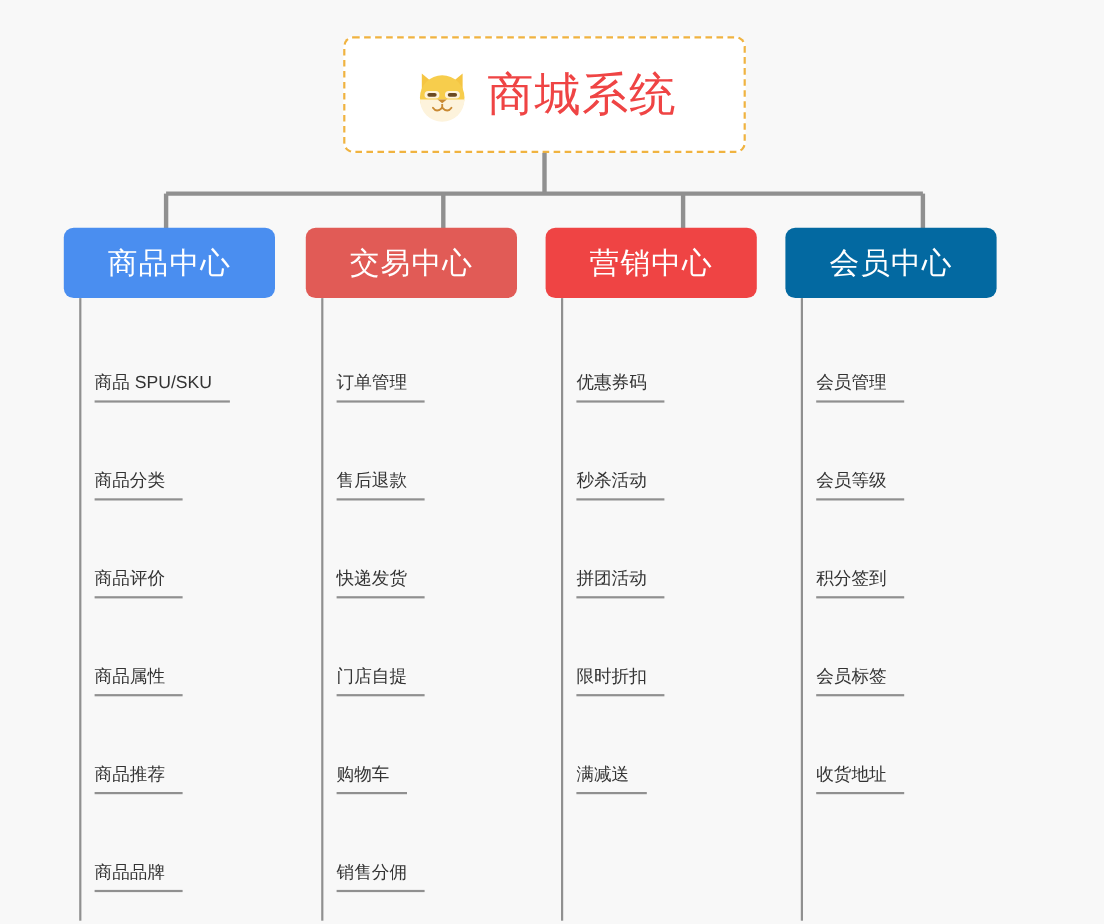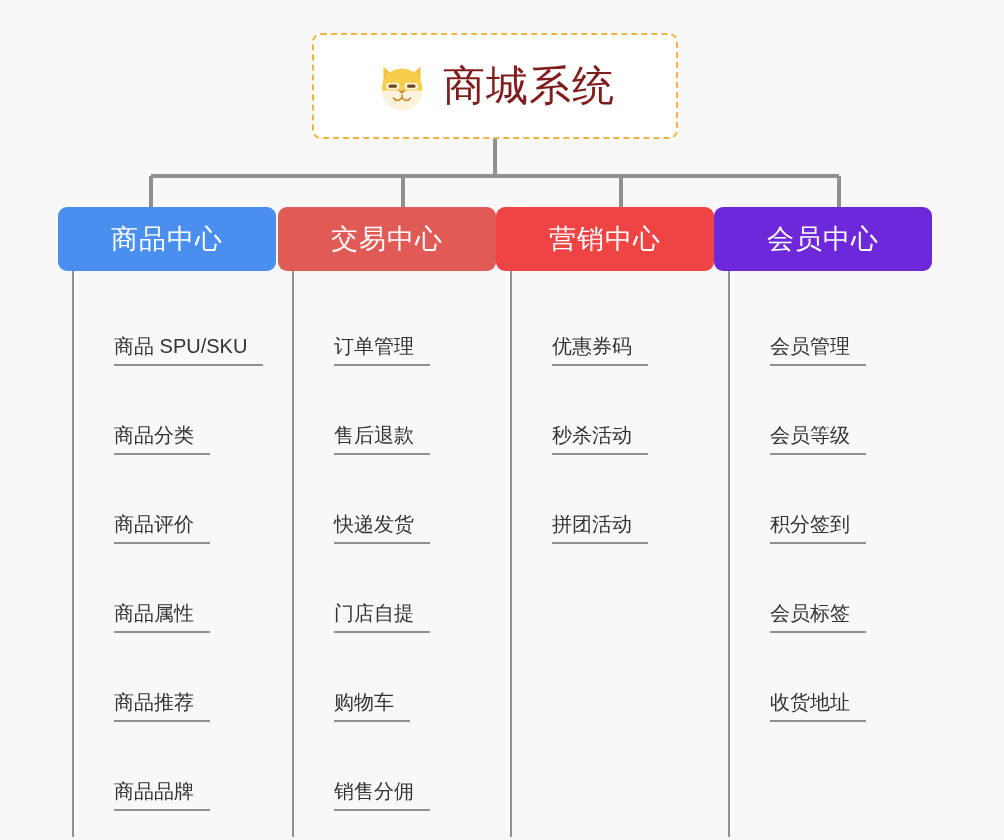--- a/index.html
+++ b/index.html
@@ -43,21 +43,21 @@
   .root-emoji {
     width: 54px;
     height: 54px;
     flex: 0 0 54px;
     display: block;
     margin-top: 2px;
   }
   .root-title {
     font-size: 42px;
     line-height: 1;
-    color: #7f1d1d;
+    color: #ef4444;
     letter-spacing: 1px;
     white-space: nowrap;
   }
 
   
   .connector-svg {
     position: absolute;
     left: 0;
     top: 0;
     width: 1004px;
@@ -79,21 +79,21 @@
     width: 224px;
   }
   .col-0 { left: 38px; }
   .col-1 { left: 258px; }
   .col-2 { left: 476px; }
   .col-3 { left: 694px; }
 
   .cat-header {
     position: relative;
     margin-left: 20px;
-    width: 218px;
+    width: 192px;
     height: 64px;
     box-sizing: border-box;
     border-radius: 9px;
     display: flex;
     align-items: center;
     justify-content: center;
     color: #ffffff;
     font-size: 27px;
     letter-spacing: 1px;
     white-space: nowrap;
@@ -110,23 +110,23 @@
   }
   .leaf-item {
     position: relative;
     height: 89px;
     box-sizing: border-box;
     display: flex;
     align-items: flex-end;
   }
   .leaf-label {
     display: inline-block;
-    margin-left: 40px;
+    margin-left: 12px;
     padding: 0 16px 6px 0;
-    font-size: 20px;
+    font-size: 16px;
     line-height: 1.15;
     color: #333333;
     white-space: nowrap;
     border-bottom: 2px solid #909090;
     margin-bottom: 0;
     box-sizing: border-box;
   }
 </style>
 </head>
 <body style="background: rgb(248, 248, 248);">
@@ -223,25 +223,31 @@
       <div class="leaf-list">
         <div class="leaf-item">
             <span class="leaf-label">优惠券码</span>
           </div>
         <div class="leaf-item">
             <span class="leaf-label">秒杀活动</span>
           </div>
         <div class="leaf-item">
             <span class="leaf-label">拼团活动</span>
           </div>
+        <div class="leaf-item">
+            <span class="leaf-label">限时折扣</span>
+          </div>
+        <div class="leaf-item">
+            <span class="leaf-label">满减送</span>
+          </div>
       </div>
     </div>
 
     <div class="column col-3">
-      <div class="cat-header" style="background: #6d28d9; font-family: Liberation Mono, monospace;">
+      <div class="cat-header" style="background: #0369a1; font-family: Liberation Mono, monospace;">
         <span>会员中心</span>
       </div>
       <div class="leaf-list">
         <div class="leaf-item">
             <span class="leaf-label">会员管理</span>
           </div>
         <div class="leaf-item">
             <span class="leaf-label">会员等级</span>
           </div>
         <div class="leaf-item">

